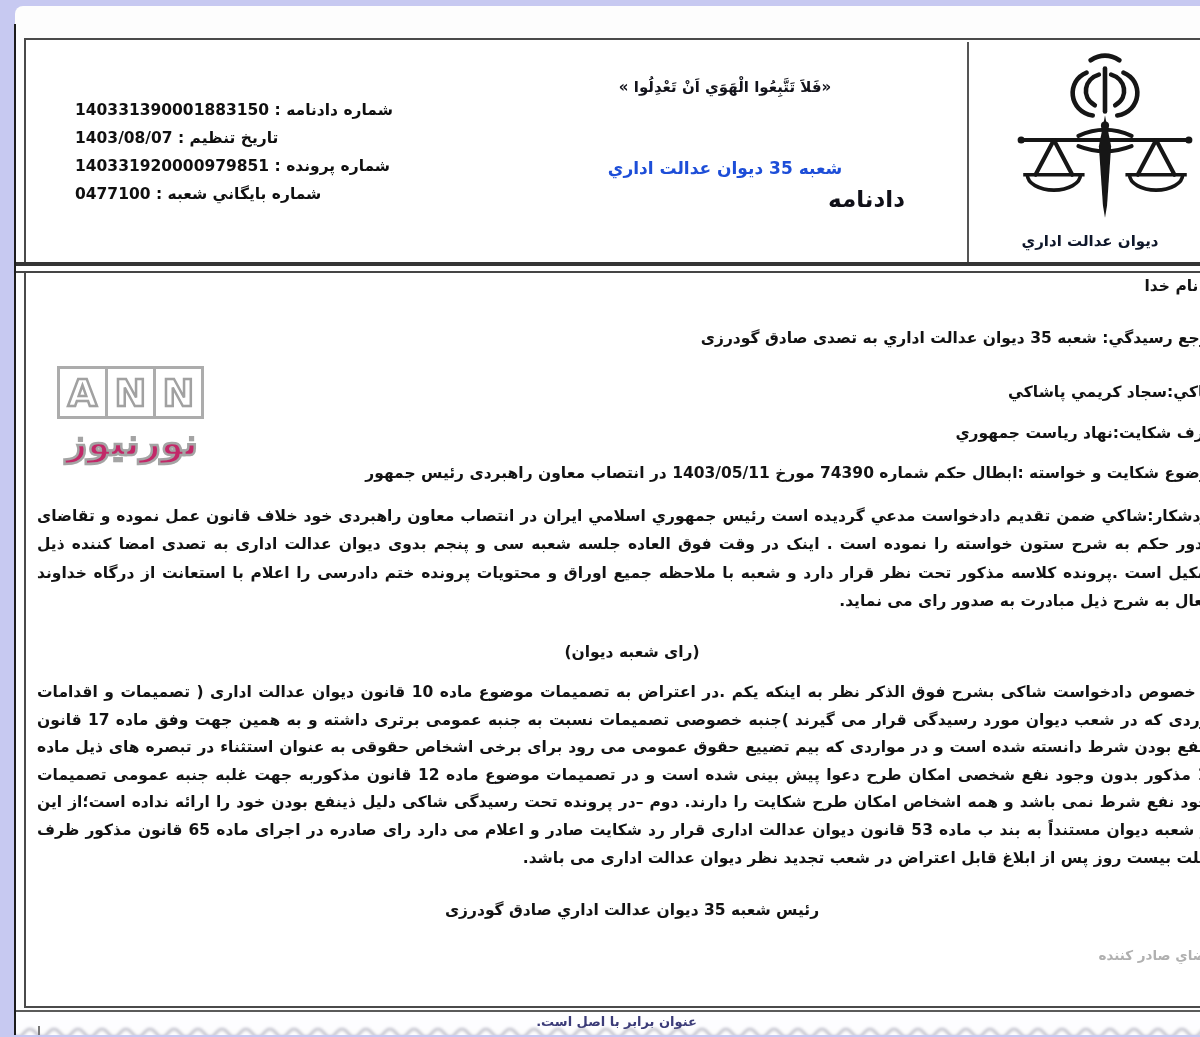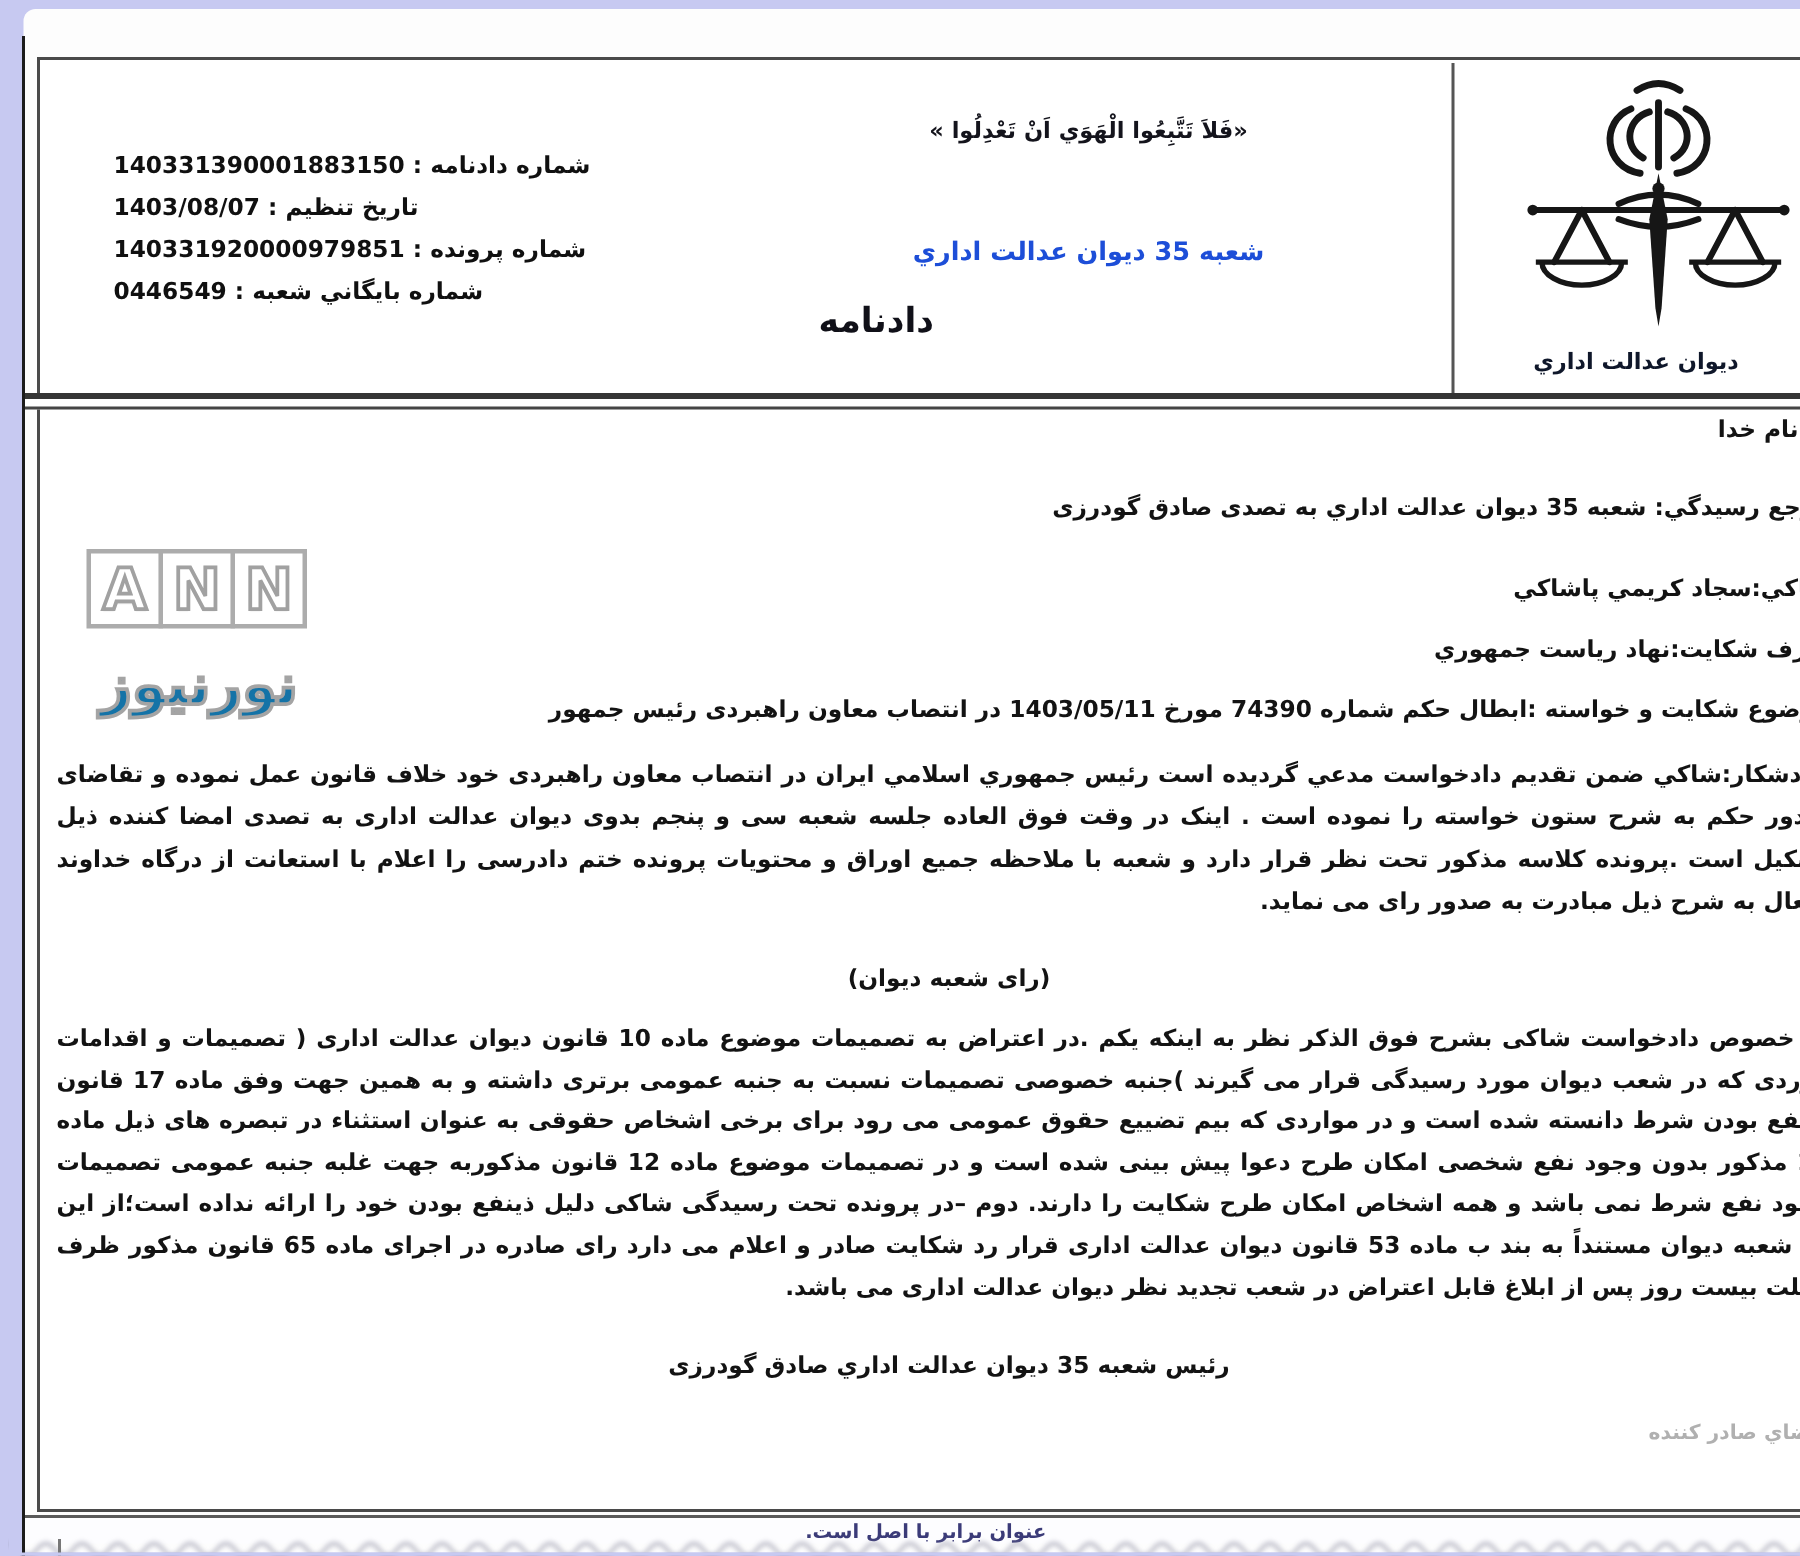--- a/index.html
+++ b/index.html
@@ -10,40 +10,40 @@
   .doc-border{position:absolute;left:19px;top:38px;width:1196px;height:966px;border:2px solid #4a4a4a;background:#ffffff;z-index:1;}
   .logo-cell{position:absolute;left:962px;top:42px;height:222px;width:2px;background:#555;z-index:3;}
   .emblem{position:absolute;left:1008px;top:50px;width:184px;height:178px;z-index:3;}
   .emblem svg{width:100%;height:100%;}
   .logo-caption{position:absolute;left:975px;top:232px;width:220px;text-align:center;
     font-size:15px;font-weight:700;color:#0f172a;z-index:3;}
   .hdr-numbers{position:absolute;left:70px;top:96px;width:408px;direction:rtl;text-align:left;z-index:3;}
   .hdr-numbers .ln{direction:rtl;text-align:left;font-size:15.5px;font-weight:700;color:#101010;line-height:28px;white-space:nowrap;}
   .verse{position:absolute;left:540px;top:78px;width:360px;text-align:center;font-size:15px;font-weight:700;color:#14141c;z-index:3;}
   .branch{position:absolute;left:540px;top:158px;width:360px;text-align:center;font-size:17px;font-weight:700;color:#1d4ed8;z-index:3;}
-  .doctype{position:absolute;left:540px;top:186px;width:360px;text-align:left;font-size:23px;font-weight:700;color:#101018;z-index:3;margin-top:15px;}
+  .doctype{position:absolute;left:540px;top:186px;width:360px;text-align:right;font-size:23px;font-weight:700;color:#101018;z-index:3;}
   .hdr-divider{position:absolute;left:8px;right:-15px;top:262px;height:5px;border-top:4px solid #353535;border-bottom:2px solid #454545;background:#fff;z-index:3;}
   .bline{position:absolute;right:-14px;direction:rtl;white-space:nowrap;font-size:15.5px;font-weight:700;color:#131313;z-index:3;}
   .para{position:absolute;left:32px;right:-14px;direction:rtl;text-align:justify;text-justify:inter-word;
     font-size:15.5px;font-weight:700;color:#131313;z-index:3;}
   .center-line{position:absolute;left:40px;right:-14px;text-align:center;direction:rtl;
     font-size:15.5px;font-weight:700;color:#131313;z-index:3;}
   .signer{position:absolute;right:-14px;top:947px;direction:rtl;white-space:nowrap;
     font-size:13.5px;font-weight:700;color:#b0b0b0;z-index:3;}
   .stamp-strip{position:absolute;left:8px;right:-15px;top:1010px;border-top:2px solid #5a5a5a;
     text-align:center;font-size:13px;font-weight:700;color:#3b3b78;padding-top:2px;z-index:3;background:#fdfdff;}
   .blur-row{position:absolute;left:-5px;top:1023px;width:1250px;height:16px;z-index:3;filter:blur(1.6px);opacity:.65;}
   .blur-tick{position:absolute;left:33px;top:1026px;width:2px;height:11px;background:#777;z-index:4;}
   .watermark{position:absolute;left:55px;top:366px;z-index:5;opacity:.93;}
   .wm-boxes{display:flex;}
   .wm-box{width:45px;height:47px;border:3px solid #a6a6a6;background:rgba(255,255,255,.75);
     display:flex;align-items:center;justify-content:center;margin-left:-3px;}
   .wm-box span{font-size:38px;font-weight:700;color:#ffffff;-webkit-text-stroke:2.5px #9a9a9a;
     text-shadow:0 1px 1px #c9c9c9;}
-  .wm-caption{margin-top:16px;text-align:center;font-size:37px;font-weight:700;color:#0369a1;
+  .wm-caption{margin-top:2px;text-align:center;font-size:37px;font-weight:700;color:#be185d;
     -webkit-text-stroke:2.5px #9e9e9e;text-shadow:0 1px 1px #cfcfcf;direction:rtl;letter-spacing:1px;}
   .frame{position:absolute;background:#c7c9f1;z-index:20;}
   .frame.top{left:0;top:0;width:1200px;height:6px;}
   .frame.left{left:0;top:0;width:9px;height:1037px;}
   .frame.right{right:0;top:0;width:5px;height:1037px;}
   .frame.bottom{left:0;bottom:0;width:1200px;height:2px;}
 </style>
 </head>
 <body>
 
@@ -94,21 +94,21 @@
     <div class="ln">
       <span>تاريخ تنظيم :</span>
       <span>1403/08/07</span>
     </div>
     <div class="ln">
       <span>شماره پرونده :</span>
       <span>140331920000979851</span>
     </div>
     <div class="ln">
       <span>شماره بايگاني شعبه :</span>
-      <span>0446549</span>
+      <span>0477100</span>
     </div>
   </div>
 
   <div class="verse">«فَلاَ تَتَّبِعُوا الْهَوَي اَنْ تَعْدِلُوا »</div>
   <div class="branch">شعبه 35 ديوان عدالت اداري</div>
   <div class="doctype">دادنامه</div>
 
   <div class="hdr-divider"></div>
 
   <div class="bline" style="top:277px">به نام خدا</div>

